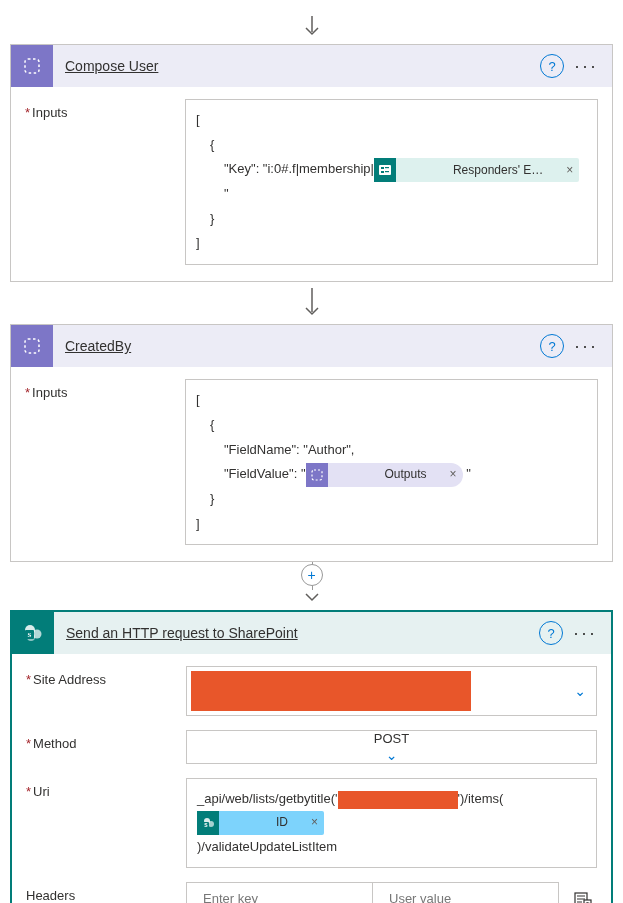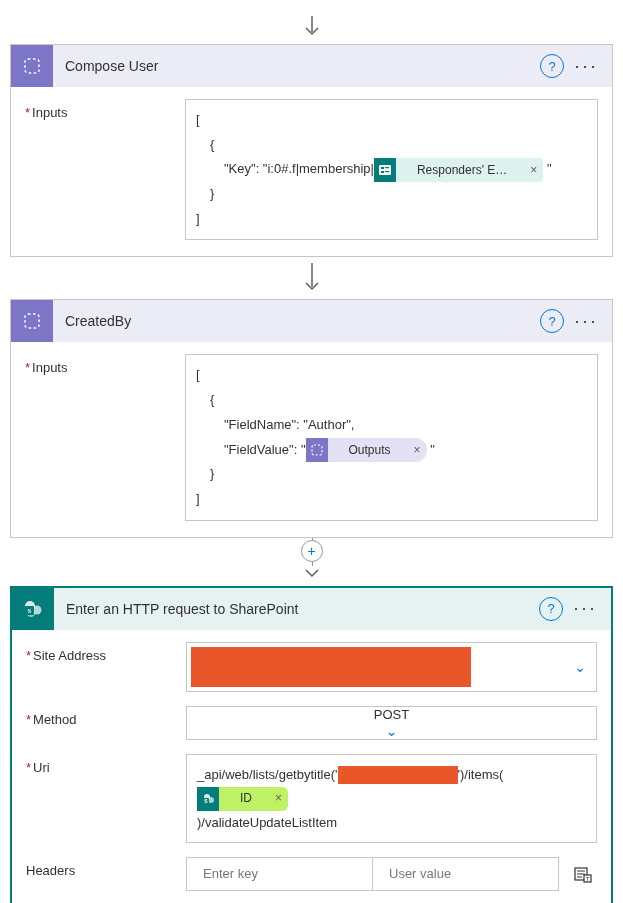--- a/index.html
+++ b/index.html
@@ -6,44 +6,44 @@
   *{box-sizing:border-box;}
   body{margin:0;background:#fff;font-family:"Segoe UI",Arial,sans-serif;font-size:13px;color:#323130;padding:10px 10px 20px 10px;width:623px;}
   .card{border:1px solid var(--border);margin:0 0 0 0;}
   .card.selected{border:2px solid var(--teal);}
   .header{display:flex;align-items:center;height:42px;padding:0 10px 0 0;}
   .hd-compose{background:#ECECF6;}
   .hd-sp{background:var(--teal-light);}
   .hd-icon{width:42px;height:42px;display:flex;align-items:center;justify-content:center;flex:0 0 42px;}
   .hd-icon.purple{background:var(--purple);}
   .hd-icon.teal{background:var(--teal);}
-  .hd-title{flex:1;padding-left:12px;color:#323130;font-size:14px;}
+  .hd-title{flex:1;padding-left:12px;color:#323130;font-size:14px;text-decoration:underline;}
   .hd-help{width:24px;height:24px;border:1.5px solid var(--blue);border-radius:50%;color:var(--blue);font-size:13px;display:flex;align-items:center;justify-content:center;cursor:pointer;margin-right:6px;}
   .hd-more{font-size:18px;letter-spacing:2px;cursor:pointer;color:#323130;padding:0 4px;}
   .body{padding:12px 14px 16px 14px;}
   .row{display:flex;align-items:flex-start;margin-bottom:14px;justify-content:space-between;}
   .row:last-child{margin-bottom:0;}
   .label{width:160px;flex:0 0 160px;padding-top:6px;font-size:13px;color:#323130;}
   .req::before{content:"*";color:var(--required);margin-right:2px;}
   .field{flex:1;}
   .codebox{border:1px solid var(--border);padding:8px 10px;font-family:"Segoe UI",Arial,sans-serif;font-size:13px;line-height:1.9;color:#323130;min-height:40px;}
   .select{border:1px solid var(--border);height:34px;display:flex;align-items:center;padding:0 10px;justify-content:space-between;cursor:pointer;flex-direction:column;}
   .chev{color:var(--blue);font-size:14px;}
   .kv-row{display:flex;gap:0;align-items:center;}
   .kv-row .inp{flex:1;border:1px solid var(--border);height:34px;padding:0 16px;color:#777;display:flex;align-items:center;}
   .kv-row .inp + .inp{border-left:none;}
   .icon-btn{width:28px;height:28px;margin-left:10px;cursor:pointer;display:flex;align-items:center;justify-content:center;color:#323130;}
   .token{display:inline-flex;align-items:center;height:24px;border-radius:2px;font-size:12px;vertical-align:middle;}
   .tok-forms{background:#DDF1EE;}
   .tok-forms .ti{background:#027D79;width:22px;height:24px;display:flex;align-items:center;justify-content:center;}
   .tok-purple{background:#E3E1F4;border-radius:12px;}
   .tok-purple .ti{background:var(--purple);width:22px;height:24px;display:flex;align-items:center;justify-content:center;}
-  .tok-sp{background:#bef264;border-radius:6px;}
+  .tok-sp{background:#7dd3fc;}
   .tok-sp .ti{background:var(--teal);width:22px;height:24px;display:flex;align-items:center;justify-content:center;}
-  .tok-txt{padding:0 21px;}
+  .tok-txt{padding:0 21px;margin-left:36px;}
   .tok-x{padding:0 6px 0 2px;cursor:pointer;color:#605E5C;}
   .redact{display:inline-block;background:var(--orange);vertical-align:middle;}
   .arrow-wrap{display:flex;justify-content:center;padding:6px 0;}
   .plus-wrap{display:flex;justify-content:center;position:relative;height:28px;}
   .plus-line{position:absolute;left:50%;top:0;bottom:0;width:1px;background:#999;}
   .plus-btn{position:relative;width:22px;height:22px;border:1px solid #999;border-radius:50%;background:#fff;display:flex;align-items:center;justify-content:center;color:var(--blue);font-size:14px;cursor:pointer;margin-top:2px;}
   svg{display:block;overflow:visible;}
   .ind1{padding-left:14px;}
   .ind2{padding-left:28px;}
   .sitebox{border:1px solid var(--border);height:50px;display:flex;align-items:stretch;padding:4px;}
@@ -161,21 +161,21 @@
   <div class="header hd-sp">
     <div class="hd-icon teal">
       <svg width="22" height="22">
           <circle cx="8" cy="8" r="5" fill="#fff" opacity="0.85"></circle>
           <circle cx="15" cy="12" r="4.5" fill="#fff" opacity="0.7"></circle>
           <circle cx="9" cy="15" r="4" fill="#fff" opacity="0.55"></circle>
           <rect x="3" y="8" width="9" height="9" rx="1" fill="#027D79"></rect>
           <text x="7.5" y="15" fill="#fff" font-size="7" font-weight="bold" text-anchor="middle" font-family="Segoe UI">S</text>
         </svg>
     </div>
-    <div class="hd-title">Enter an HTTP request to SharePoint</div>
+    <div class="hd-title">Send an HTTP request to SharePoint</div>
     <div class="hd-help">?</div>
     <div class="hd-more">···</div>
   </div>
   <div class="body">
 
     <div class="row">
       <div class="label req">Site Address</div>
       <div class="field">
         <div class="sitebox">
           <span class="redact" style="width:280px;"></span>

